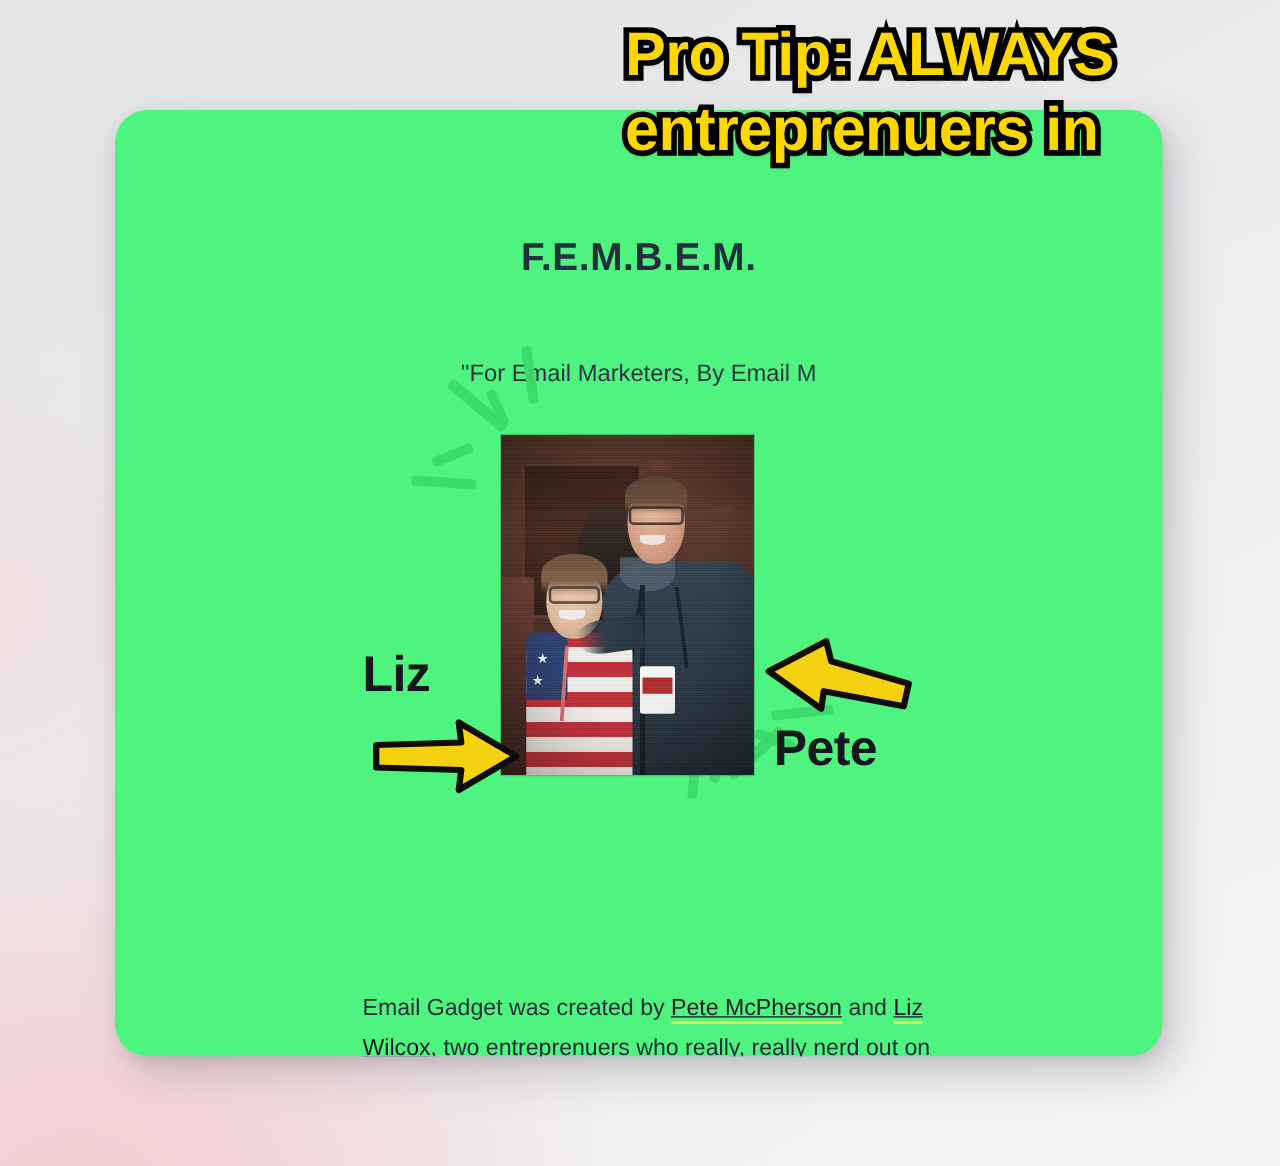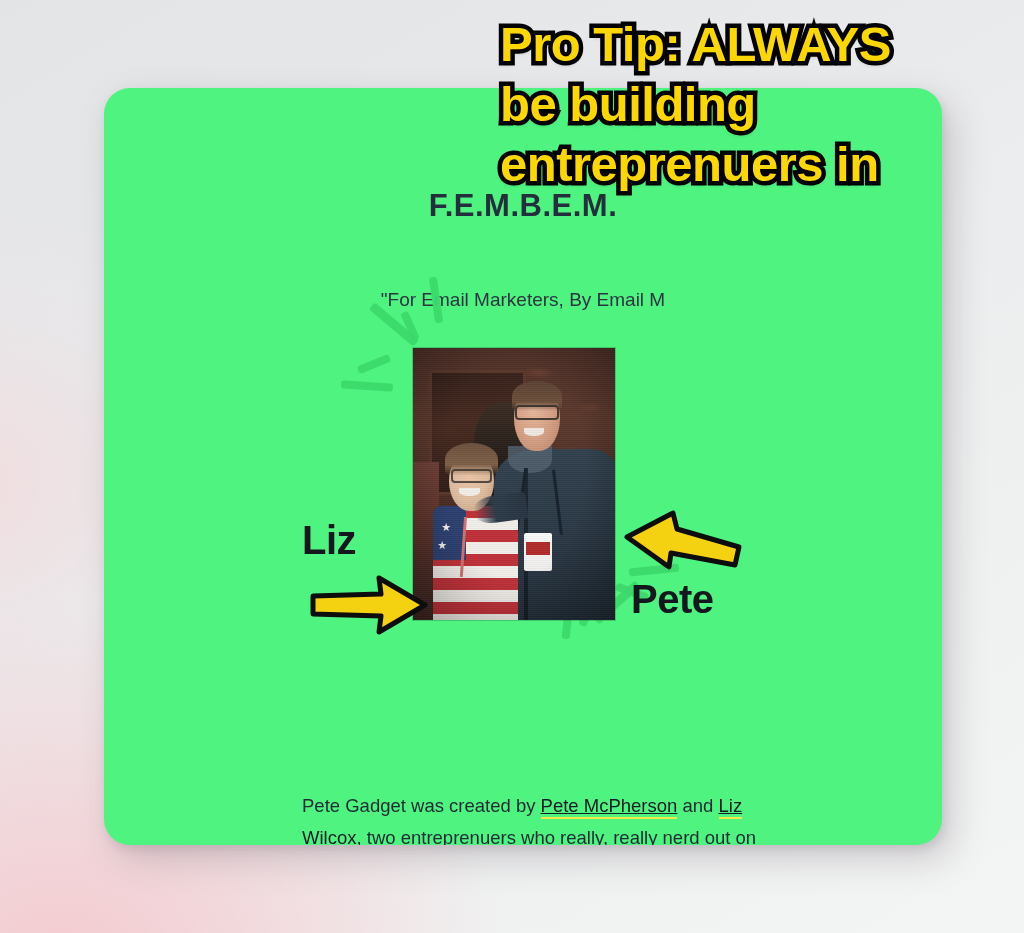--- a/index.html
+++ b/index.html
@@ -17,21 +17,21 @@
     height: 933px;
     background:
       radial-gradient(ellipse 620px 520px at 6% 104%, rgba(244,200,205,0.95) 0%, rgba(244,205,210,0.55) 38%, rgba(236,236,238,0) 72%),
       radial-gradient(ellipse 480px 380px at -4% 52%, rgba(245,214,216,0.65) 0%, rgba(240,228,230,0.25) 45%, rgba(236,236,238,0) 75%),
       linear-gradient(150deg, #e3e4e6 0%, #e9eaec 38%, #eef0f0 66%, #f3f4f4 100%);
   }
 
   
   .card {
     position: absolute;
-    left: 104px;
+    left: 92px;
     top: 88px;
     width: 838px;
     height: 757px;
     background: #4ef47f;
     border-radius: 26px;
     box-shadow: 10px 14px 34px rgba(120,110,120,0.30),
                 2px 4px 10px rgba(120,110,120,0.18);
     overflow: hidden;
   }
 
@@ -362,23 +362,22 @@
     <svg class="arrow-right" viewBox="0 0 120 62">
       <polygon points="4,22 72,20 70,4 116,31 70,58 72,42 4,40" fill="#f5d211" stroke="#0d0d0d" stroke-width="5" stroke-linejoin="round"></polygon>
     </svg>
 
     <svg class="arrow-left" viewBox="0 0 122 62">
       <polygon points="6,28 52,4 56,20 118,38 114,56 50,44 48,58" fill="#f5d211" stroke="#0d0d0d" stroke-width="5" stroke-linejoin="round"></polygon>
     </svg>
 
     <div class="pete-label">Pete</div>
 
-    <p class="body-copy"><span>Pete Gadget was created by </span><a class="lnk" href="#">Pete McPherson</a><span> and </span><a class="lnk" href="#">Liz Wilcox</a><span>, two entreprenuers who really, really nerd out on email marketing.</span></p>
+    <p class="body-copy"><span>Email Gadget was created by </span><a class="lnk" href="#">Pete McPherson</a><span> and </span><a class="lnk" href="#">Liz Wilcox</a><span>, two entreprenuers who really, really nerd out on email marketing.</span></p>
 
   </div>
 
   <div class="overlay">
     <span class="ln">Pro Tip: ALWAYS</span>
-    <span class="ln">be building</span>
     <span class="ln">entreprenuers in</span>
   </div>
 
 </div>
 
 </body></html>

